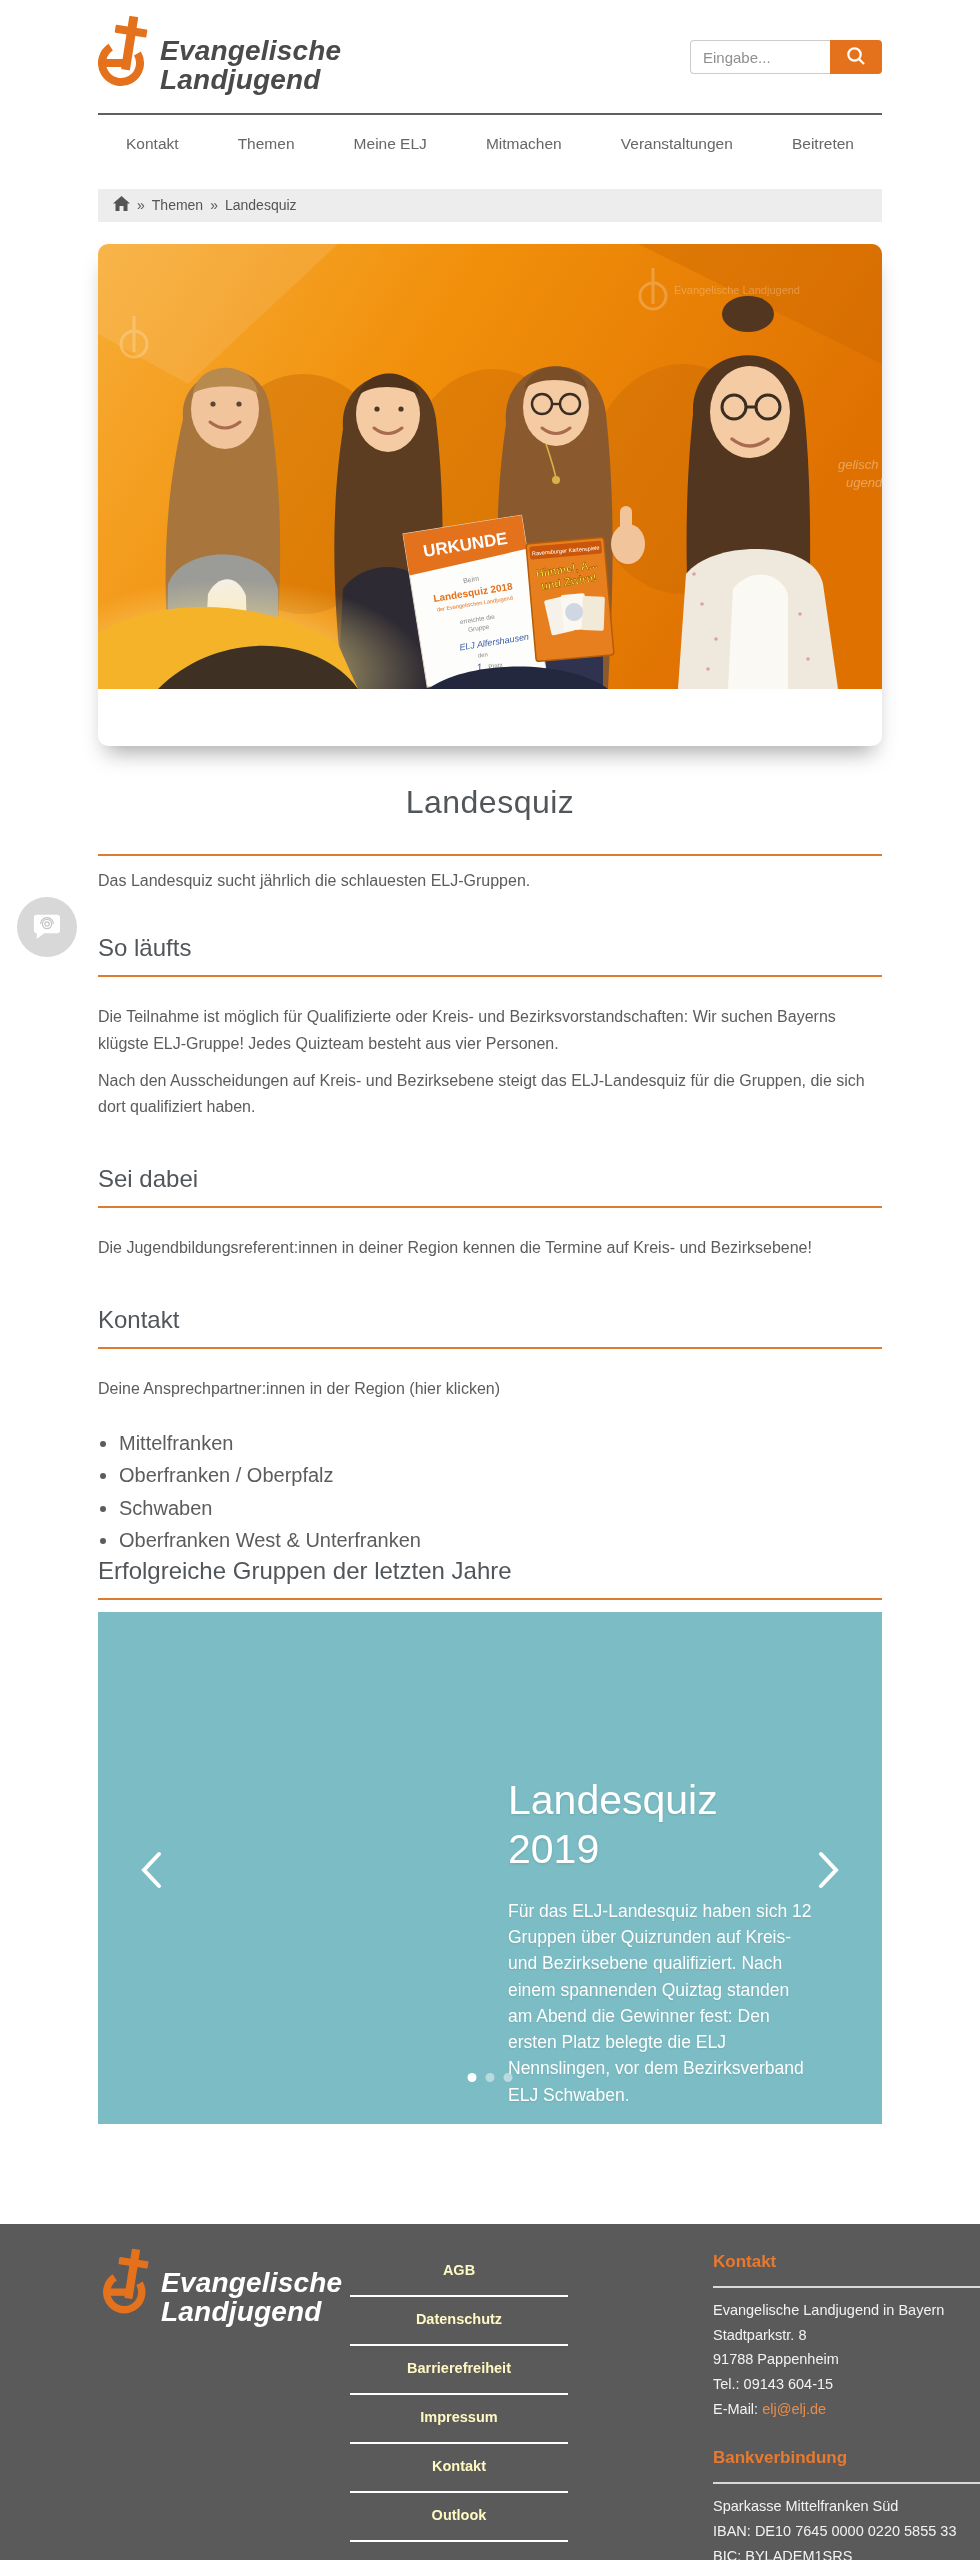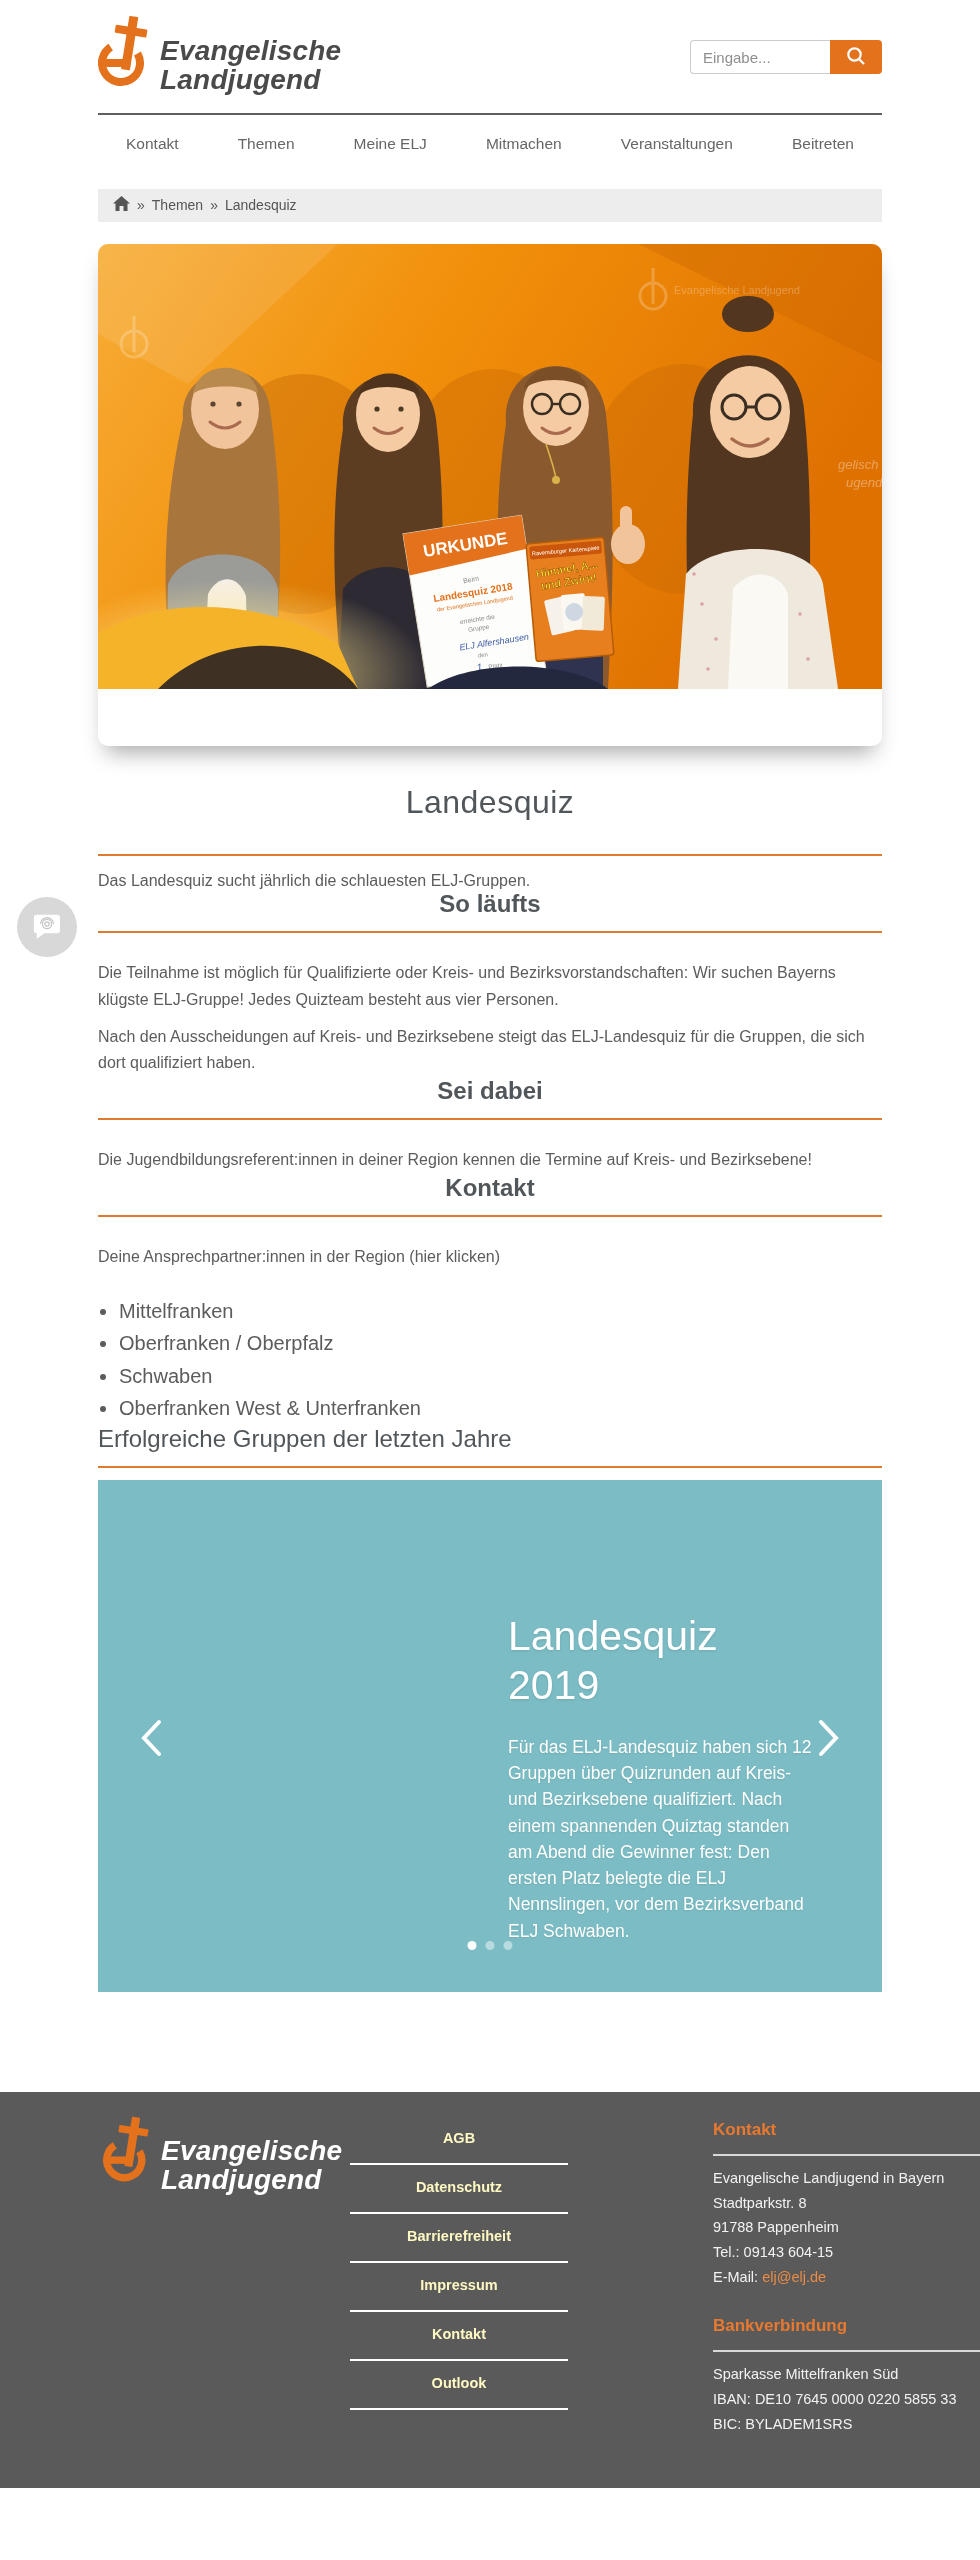--- a/index.html
+++ b/index.html
@@ -45,30 +45,30 @@
     margin-top: 22px; width: 784px; height: 502px; border-radius: 10px; overflow:hidden;
     box-shadow: 0 14px 22px -8px rgba(0,0,0,.35);
   }
   .hero svg { display:block; }
 
   
   h1.page-title { margin-top: 38px; text-align:center; font-size: 32px; font-weight: 400; color:#51565a; letter-spacing:.5px; }
   hr.rule { border:none; border-top: 2px solid #df7b2f; margin-top: 33px; }
   h2.section-h + hr.rule, h2.gallery-h + hr.rule { margin-top: 13px; }
   p.intro { margin-top: 16px; font-size: 16px; }
-  h2.section-h { font-size: 24px; font-weight: 700; color:#51565a;text-align:center; }
+  h2.section-h { margin-top: 44px; font-size: 24px; font-weight: 400; color:#51565a; }
   p.body-p { margin-top: 27px; font-size: 16px; line-height: 1.68; }
   p.body-p.tight { margin-top: 10px; }
   ul.region-list { margin-top: 24px; padding-left: 21px; }
   ul.region-list li { font-size: 20px; line-height: 1.62; color:#5c5c5c; cursor:pointer; }
   h2.gallery-h { font-size: 24px; font-weight: 400; color:#51565a; }
 
   
   .carousel { position:relative; margin-top: 12px; width: 784px; height: 512px; background:#7cbdc5; overflow:hidden; }
-  .slide-text { position:absolute; left: 410px; top: 132px; width: 310px; color:#fff; }
+  .slide-text { position:absolute; left: 410px; top: 164px; width: 310px; color:#fff; }
   .slide-title { font-size: 41px; line-height: 1.2; font-weight: 400; width: 270px; text-shadow: 0 1px 3px rgba(0,0,0,.12); }
   .slide-body { margin-top: 24px; font-size: 17.5px; line-height: 1.5; text-shadow: 0 1px 2px rgba(0,0,0,.1); }
   .car-arrow { position:absolute; top: 238px; width: 34px; height: 40px; background:none; border:none; cursor:pointer; }
   .car-arrow.prev { left: 36px; }
   .car-arrow.next { right: 36px; }
   .dots { position:absolute; left: 50%; transform: translateX(-50%); bottom: 42px; display:flex; gap: 9px; }
   .dot { width: 9px; height: 9px; border-radius: 50%; background: rgba(255,255,255,.45); cursor:pointer; }
   .dot.active { background:#fff; }
 
   

